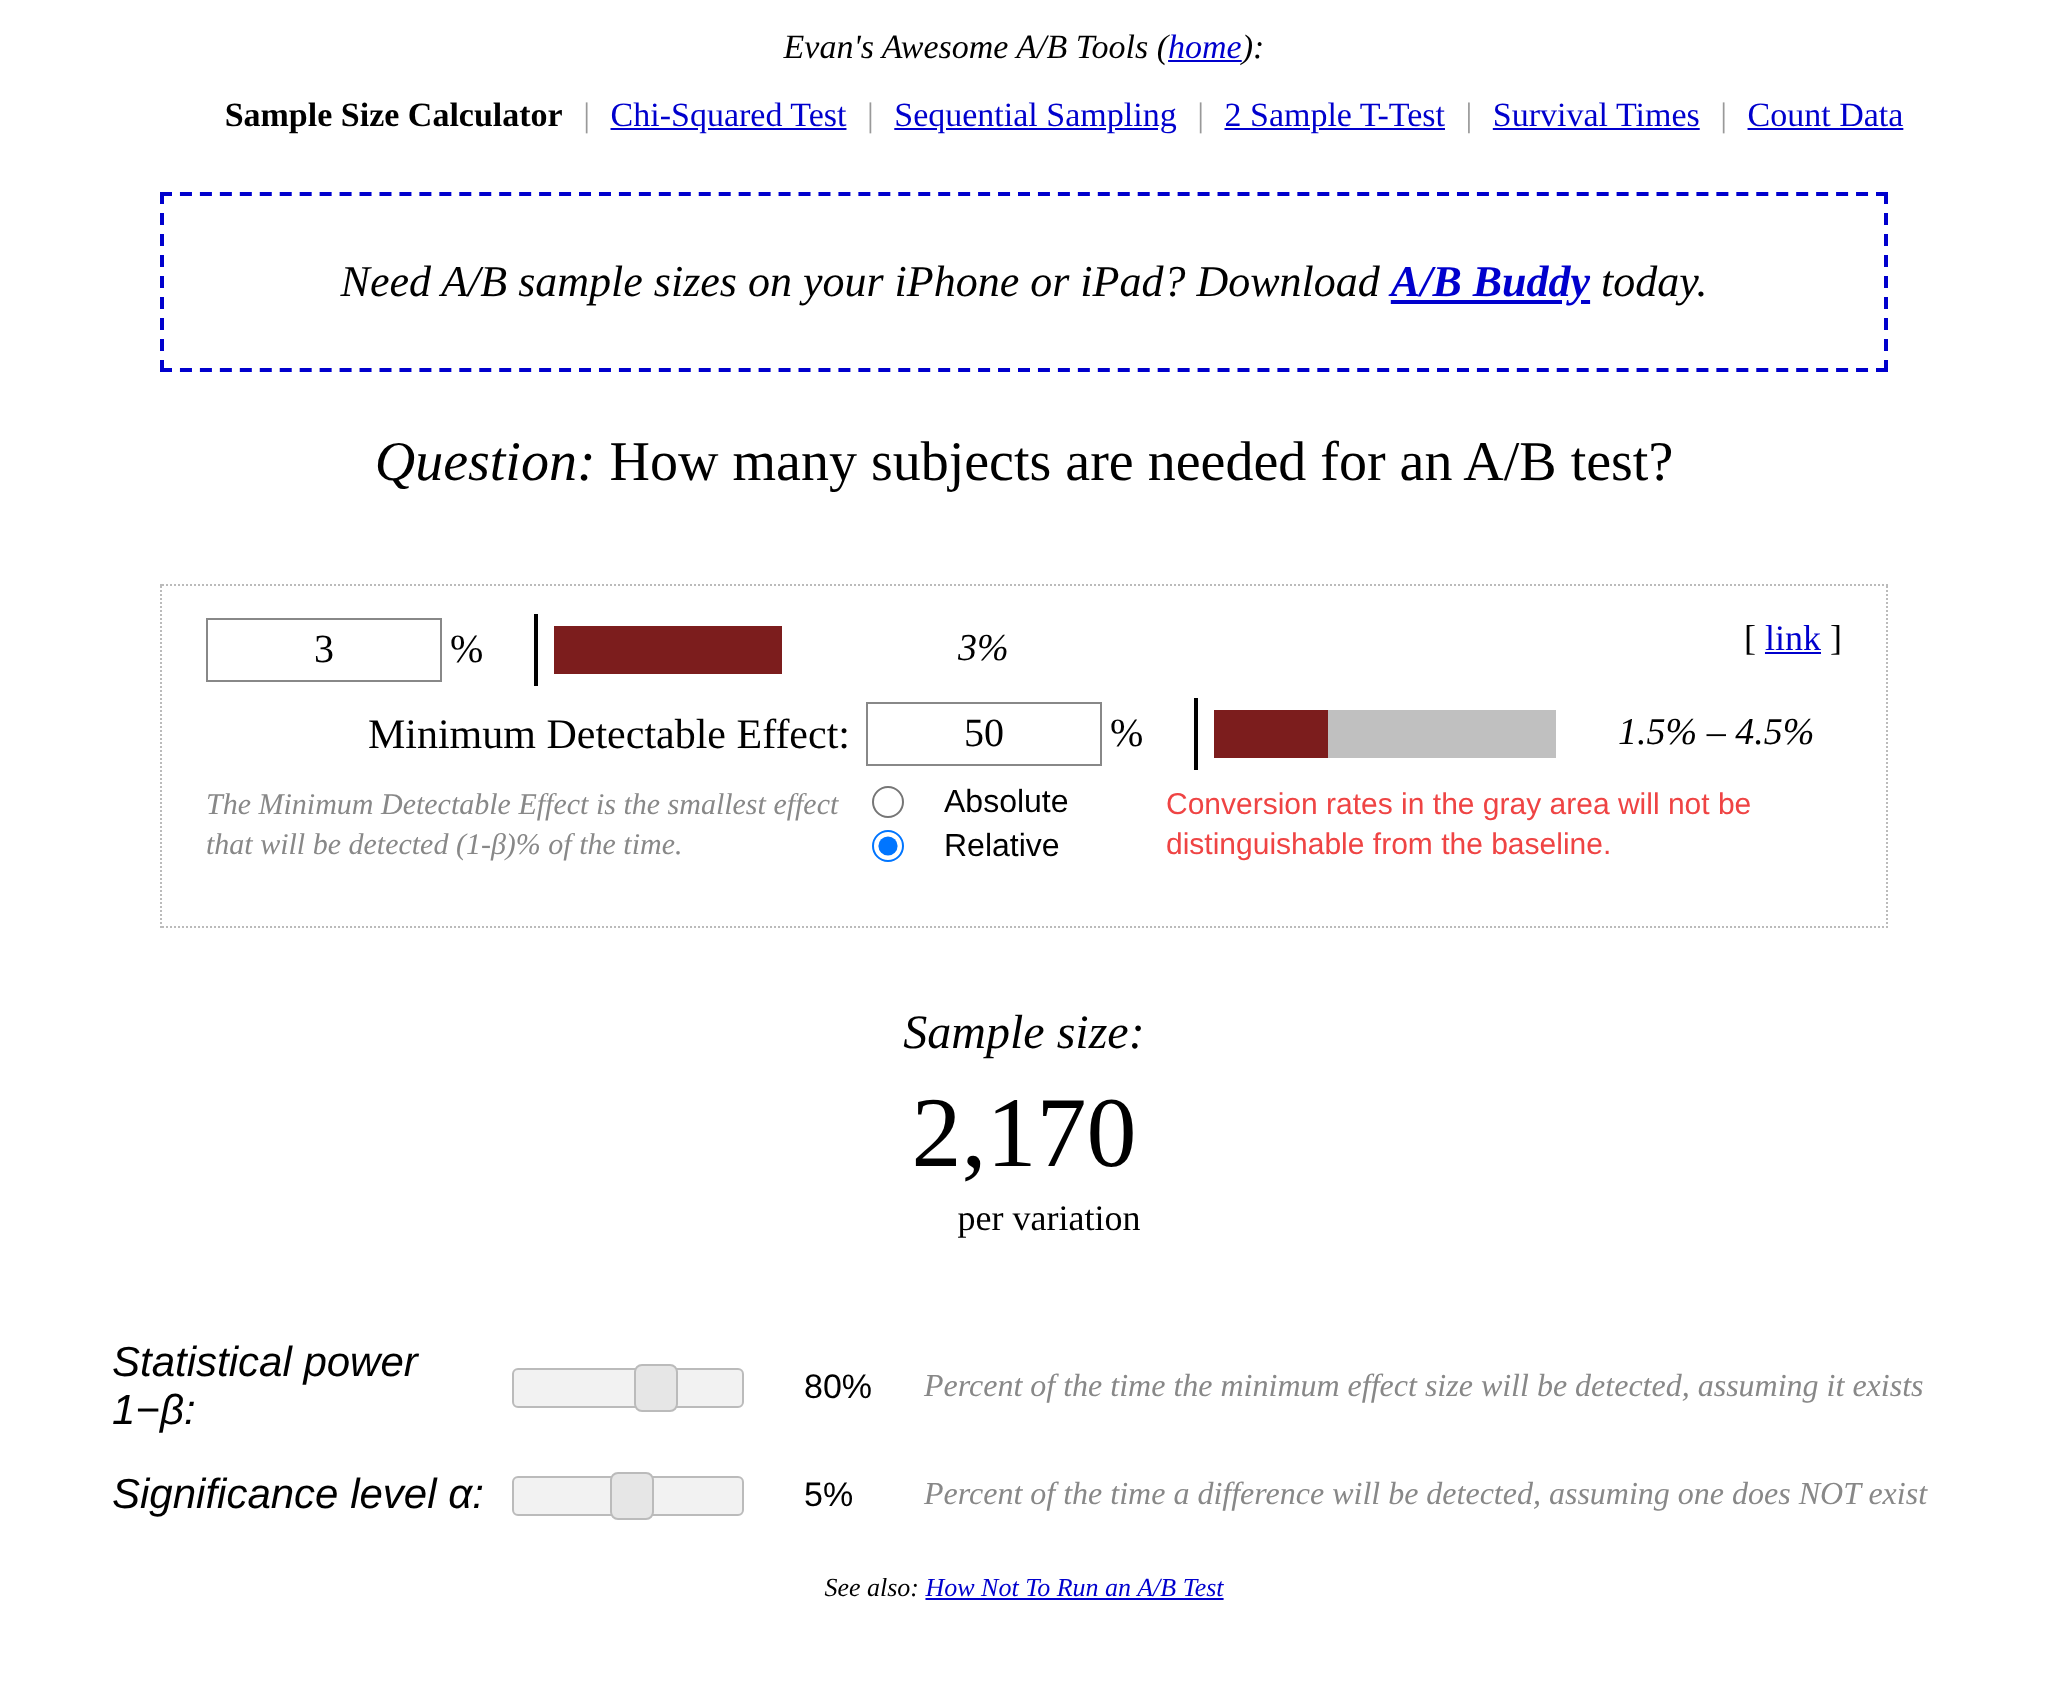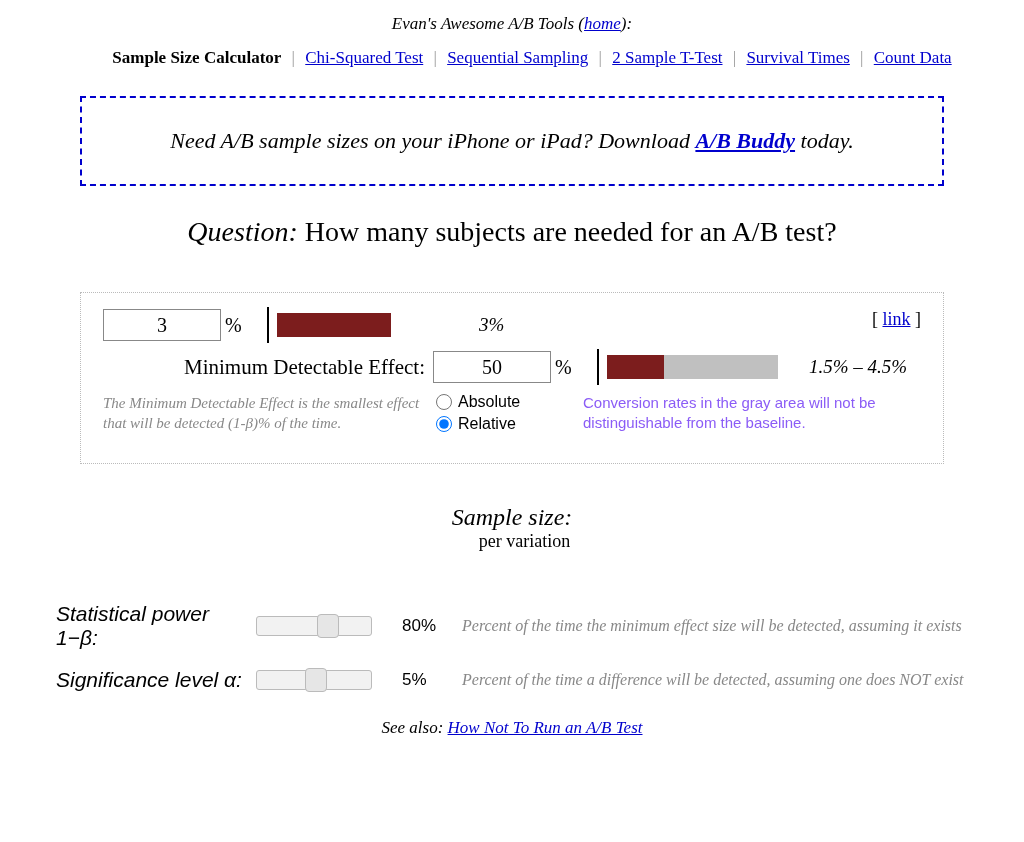--- a/index.html
+++ b/index.html
@@ -106,24 +106,24 @@
       font-style: italic;
       padding-right: 10px;
       line-height: 1.35;
     }
     .radio-col {
       width: 150px;
       padding-left: 3px;
       font-family: Arial, sans-serif;
       font-size: 16px;
     }
-    .radio-col label { display:flex; align-items:center; gap:6px; margin-bottom:4px; }
+    .radio-col label { display:flex; align-items:flex-start; gap:20px; margin-bottom:4px; }
     .radio-col input[type=radio] { width:16px; height:16px; }
     .note-right {
-      color: #8b5cf6;
+      color: #ef4444;
       font-family: Arial, sans-serif;
       font-size: 15px;
       width: 310px;
       line-height: 1.35;
     }
     .result {
       margin-top: 40px;
     }
     .result .r-label { font-style: italic; font-size: 24px; }
     .result .r-value { font-size: 50px; margin: 6px 0 4px; }
@@ -150,21 +150,21 @@
       position: absolute;
       top: -3px;
       width: 22px;
       height: 24px;
       background: #e6e6e6;
       border: 1px solid #bbb;
       border-radius: 4px;
     }
     .param-row .p-val { width: 60px; font-size: 17px; font-family: Arial, sans-serif; }
     .param-row .p-note { color: #888; font-style: italic; font-size: 16px; flex:1; }
-    .see-also { margin-top: 26px; font-style: italic; font-size: 17px; }
+    .see-also { margin-top: 26px; font-style: italic; font-size: 13px; }
     .see-also a { color: #0000cd; text-decoration: underline; }
   </style>
 </head>
 <body>
 
 <div class="center header-line italic">
   <span>Evan's Awesome A/B Tools (</span><a href="#">home</a><span>):</span>
 </div>
 
 <div class="center nav">
@@ -232,20 +232,21 @@
         <span>Relative</span>
       </label>
     </div>
     <div class="note-right">Conversion rates in the gray area will not be distinguishable from the baseline.</div>
   </div>
 
 </div>
 
 <div class="center result">
   <div class="r-label">Sample size:</div>
+  <div class="r-value">2,170</div>
   <div class="r-per">per variation</div>
 </div>
 
 <div class="params">
   <div class="param-row">
     <div class="p-label">Statistical power 1−β:</div>
     <div class="slider">
       <div class="thumb" style="left:60px"></div>
     </div>
     <div class="p-val">80%</div>

